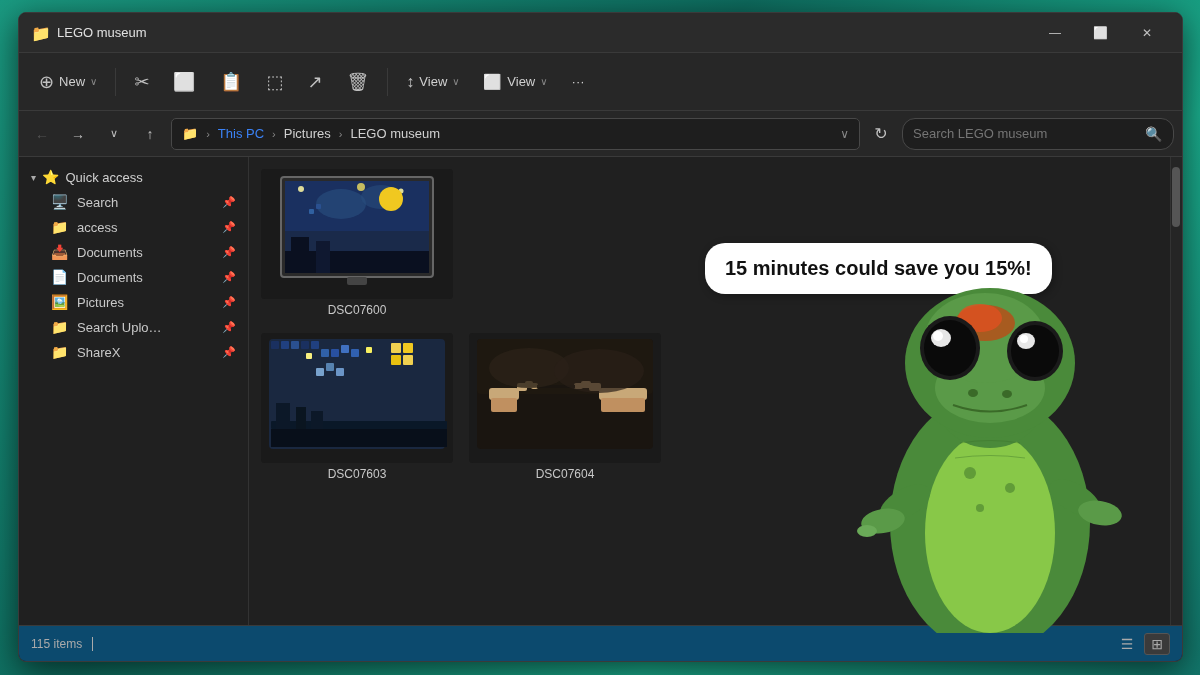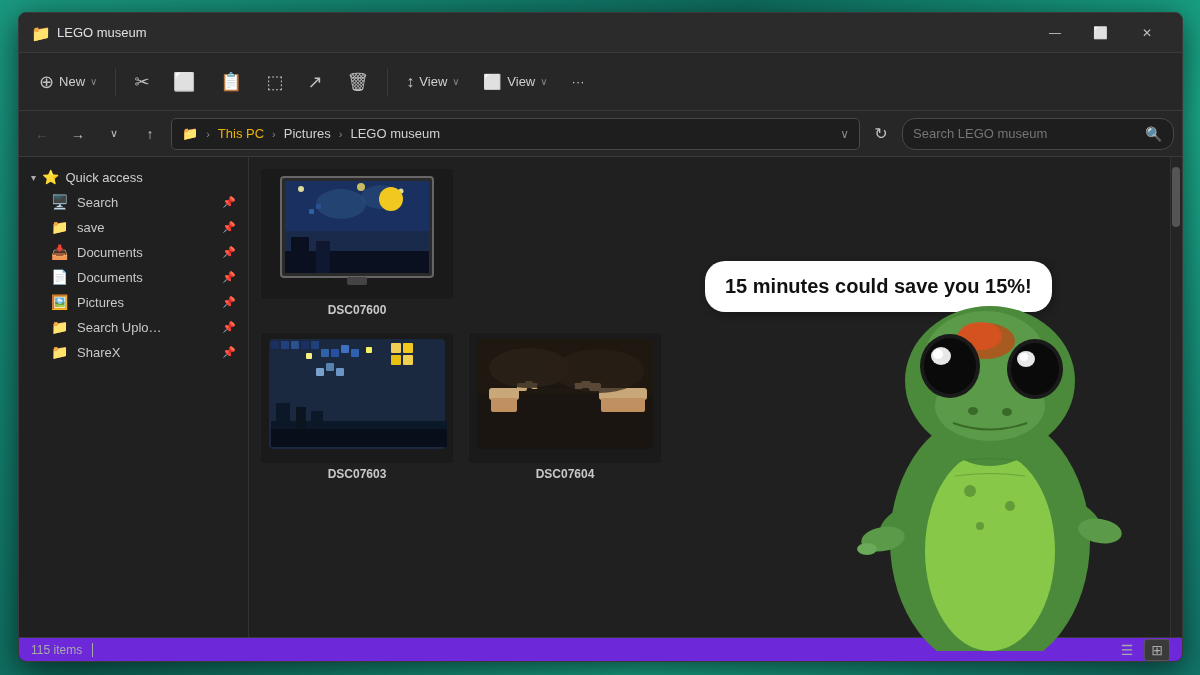--- a/index.html
+++ b/index.html
@@ -283,27 +283,26 @@
       background: #1a1a1a;
       border-radius: 4px;
       overflow: hidden;
       position: relative;
     }
     .file-label {
       font-size: 12px;
       color: #c8c8c8;
       margin-top: 4px;
       text-align: center;
-      font-weight: bold;
     }
 
     
     .status-bar {
-      height: 24px;
-      background: #6d28d9;
+      height: 36px;
+      background: #0c4a6e;
       border-top: 1px solid #3a3a3a;
       display: flex;
       align-items: center;
       padding: 0 12px;
       gap: 8px;
       flex-shrink: 0;
     }
     .status-text {
       font-size: 12px;
       color: #aaa;
@@ -351,21 +350,21 @@
       width: 8px;
       height: 60px;
       background: #555;
       border-radius: 4px;
     }
 
     
     .gecko-overlay {
       position: absolute;
       right: 25px;
-      bottom: 24px;
+      bottom: 42px;
       width: 380px;
       height: 420px;
       z-index: 50;
       pointer-events: none;
       text-align: center;
     }
 
     
     .speech-bubble {
       position: absolute;
@@ -467,21 +466,21 @@
 
   <div class="address-row">
     <button class="nav-btn disabled">←</button>
     <button class="nav-btn">→</button>
     <button class="nav-btn" style="font-size:11px;">∨</button>
     <button class="nav-btn">↑</button>
 
     <div class="address-bar">
       <span>📁</span>
       <span class="address-chevron">›</span>
-      <span style="color:#eab308;font-size:13px;">This PC</span>
+      <span style="color:#3b82f6;font-size:13px;">This PC</span>
       <span class="address-chevron">›</span>
       <span style="color:#d0d0d0;font-size:13px;">Pictures</span>
       <span class="address-chevron">›</span>
       <span style="color:#d0d0d0;font-size:13px;">LEGO museum</span>
       <button class="address-down-btn">∨</button>
     </div>
 
     <button class="refresh-btn">↻</button>
 
     <div class="search-bar">
@@ -500,21 +499,21 @@
           <span>Quick access</span>
         </div>
 
         <div class="sidebar-item">
           <span class="item-icon">🖥️</span>
           <span>Search</span>
           <span class="pin-icon">📌</span>
         </div>
         <div class="sidebar-item">
           <span class="item-icon">📁</span>
-          <span>save</span>
+          <span>access</span>
           <span class="pin-icon">📌</span>
         </div>
         <div class="sidebar-item">
           <span class="item-icon">📥</span>
           <span>Documents</span>
           <span class="pin-icon">📌</span>
         </div>
         <div class="sidebar-item">
           <span class="item-icon">📄</span>
           <span>Documents</span>

